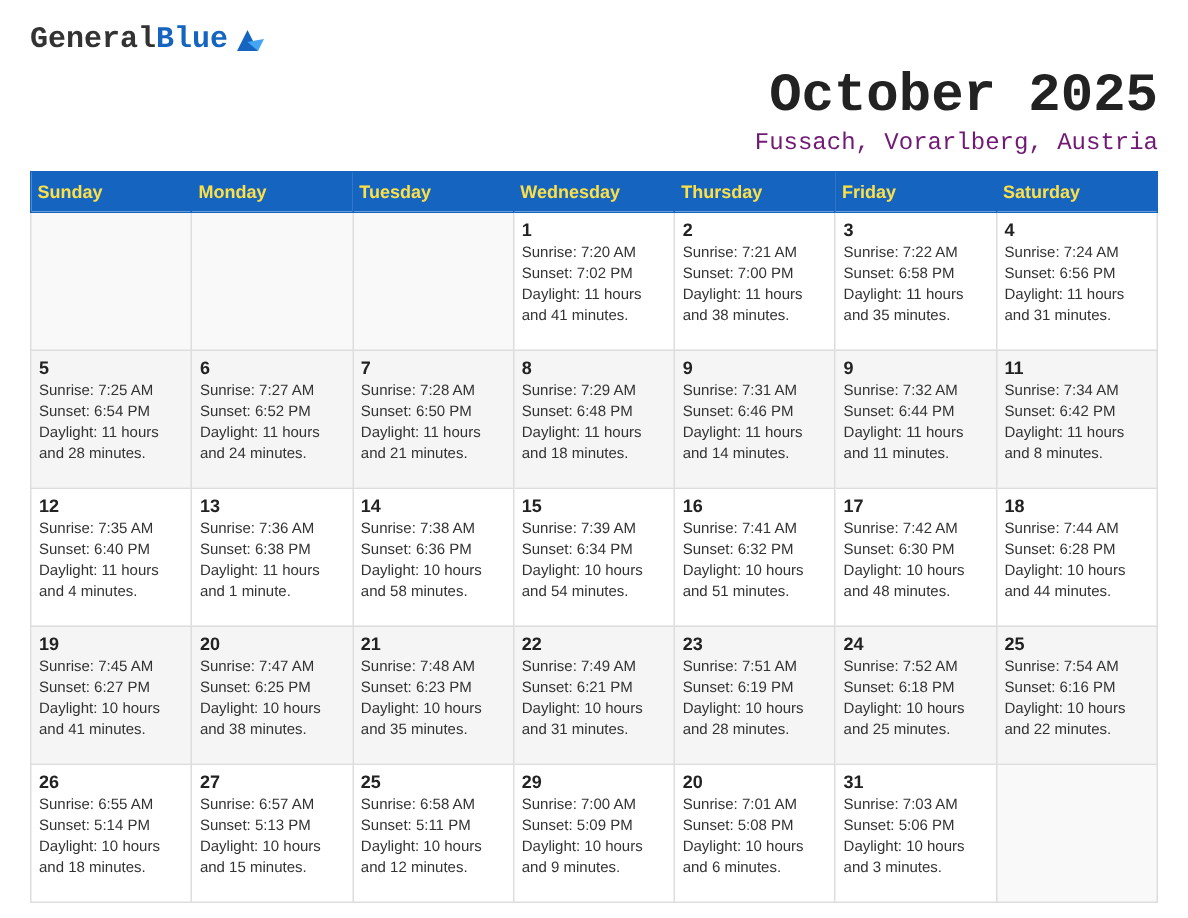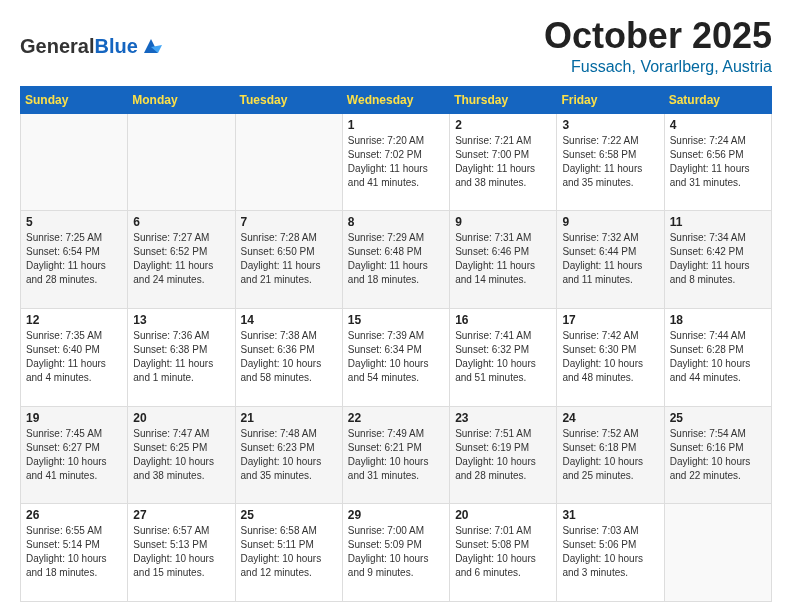--- a/index.html
+++ b/index.html
@@ -13,51 +13,53 @@
     .page {
       width: 792px;
       height: 612px;
       padding: 16px 20px 10px 20px;
       display: flex;
       flex-direction: column;
     }
     .header {
       display: flex;
       justify-content: space-between;
-      align-items: center;
+      align-items: flex-start;
       margin-bottom: 10px;
+      font-family: Liberation Mono, monospace;
     }
     .logo {
       display: flex;
       align-items: center;
     }
     .logo-text {
       font-size: 20px;
       font-weight: bold;
       line-height: 1.1;
     }
     .logo-general { color: #333; }
     .logo-blue { color: #1565c0; }
     .logo-icon {
       width: 22px;
       height: 22px;
       margin-left: 2px;
     }
     .title-block {
       text-align: right;
+      margin-top: 28px;
     }
     .calendar-title {
       font-size: 36px;
       font-weight: bold;
       color: #222;
       line-height: 1.1;
     }
     .calendar-subtitle {
       font-size: 16px;
-      color: #0369a1;
+      color: #701a75;
       margin-top: 2px;
     }
     .calendar {
       flex: 1;
       border: 1px solid #ccc;
       border-collapse: collapse;
       width: 100%;
       table-layout: fixed;
     }
     .calendar th {

